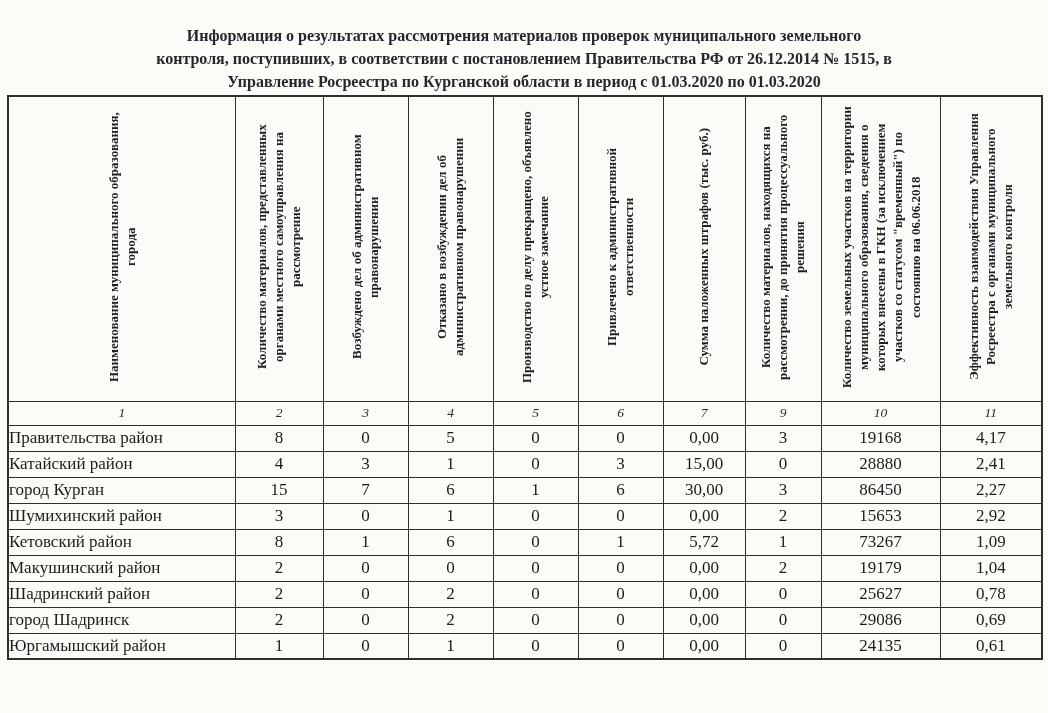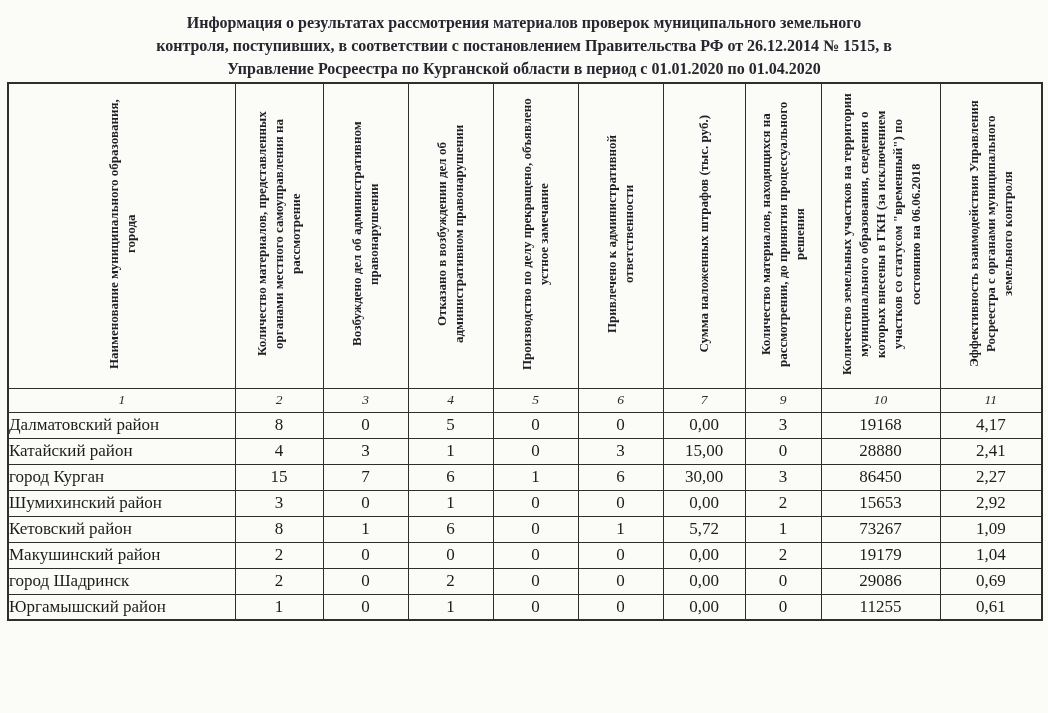--- a/index.html
+++ b/index.html
@@ -6,21 +6,21 @@
   html, body {
     margin: 0; padding: 0;
     width: 1048px; height: 713px;
     background: #fbfbf8;
     font-family: "Liberation Serif", serif;
     color: #1c1c1c;
     overflow: hidden;
   }
   .title {
     width: 950px;
-    margin: 11px auto 2px auto;
+    margin: 24px auto 2px auto;
     text-align: center;
     font-weight: bold;
     font-size: 16px;
     line-height: 23px;
     color: #26262e;
   }
   table.results {
     border-collapse: collapse;
     table-layout: fixed;
     margin-left: 7px;
@@ -78,21 +78,21 @@
   .c7 { width: 76px; }
   .c8 { width: 119px; }
   .c9 { width: 102px; }
 </style>
 </head>
 <body>
 
 <div class="title">
   <div>Информация о результатах рассмотрения материалов проверок муниципального земельного</div>
   <div>контроля, поступивших, в соответствии с постановлением Правительства РФ от 26.12.2014 № 1515, в</div>
-  <div>Управление Росреестра по Курганской области в период с 01.01.2020 по 01.04.2020</div>
+  <div>Управление Росреестра по Курганской области в период с 01.03.2020 по 01.03.2020</div>
 </div>
 
 <table class="results">
   <thead>
     <tr id="header-row">
         <th class="hcell c0"><span class="rot">Наименование муниципального образования, города</span></th>
         <th class="hcell c1"><span class="rot">Количество материалов, представленных органами местного самоуправления на рассмотрение</span></th>
         <th class="hcell c2"><span class="rot">Возбуждено дел об административном правонарушении</span></th>
         <th class="hcell c3"><span class="rot">Отказано в возбуждении дел об административном правонарушении</span></th>
         <th class="hcell c4"><span class="rot">Производство по делу прекращено, объявлено устное замечание</span></th>
@@ -110,21 +110,21 @@
         <td class="numcell c4">5</td>
         <td class="numcell c5">6</td>
         <td class="numcell c6">7</td>
         <td class="numcell c7">9</td>
         <td class="numcell c8">10</td>
         <td class="numcell c9">11</td>
       </tr>
   </thead>
   <tbody id="table-body">
       <tr>
-        <td class="namecell">Далматовский район</td>
+        <td class="namecell">Правительства район</td>
         <td class="valcell">8</td>
         <td class="valcell">0</td>
         <td class="valcell">5</td>
         <td class="valcell">0</td>
         <td class="valcell">0</td>
         <td class="valcell">0,00</td>
         <td class="valcell">3</td>
         <td class="valcell">19168</td>
         <td class="valcell">4,17</td>
       </tr>
@@ -182,37 +182,49 @@
         <td class="valcell">0</td>
         <td class="valcell">0</td>
         <td class="valcell">0</td>
         <td class="valcell">0</td>
         <td class="valcell">0,00</td>
         <td class="valcell">2</td>
         <td class="valcell">19179</td>
         <td class="valcell">1,04</td>
       </tr>
       <tr>
+        <td class="namecell">Шадринский район</td>
+        <td class="valcell">2</td>
+        <td class="valcell">0</td>
+        <td class="valcell">2</td>
+        <td class="valcell">0</td>
+        <td class="valcell">0</td>
+        <td class="valcell">0,00</td>
+        <td class="valcell">0</td>
+        <td class="valcell">25627</td>
+        <td class="valcell">0,78</td>
+      </tr>
+      <tr>
         <td class="namecell">город Шадринск</td>
         <td class="valcell">2</td>
         <td class="valcell">0</td>
         <td class="valcell">2</td>
         <td class="valcell">0</td>
         <td class="valcell">0</td>
         <td class="valcell">0,00</td>
         <td class="valcell">0</td>
         <td class="valcell">29086</td>
         <td class="valcell">0,69</td>
       </tr>
       <tr>
         <td class="namecell">Юргамышский район</td>
         <td class="valcell">1</td>
         <td class="valcell">0</td>
         <td class="valcell">1</td>
         <td class="valcell">0</td>
         <td class="valcell">0</td>
         <td class="valcell">0,00</td>
         <td class="valcell">0</td>
-        <td class="valcell">11255</td>
+        <td class="valcell">24135</td>
         <td class="valcell">0,61</td>
       </tr>
     </tbody>
 </table>
 
 </body></html>

